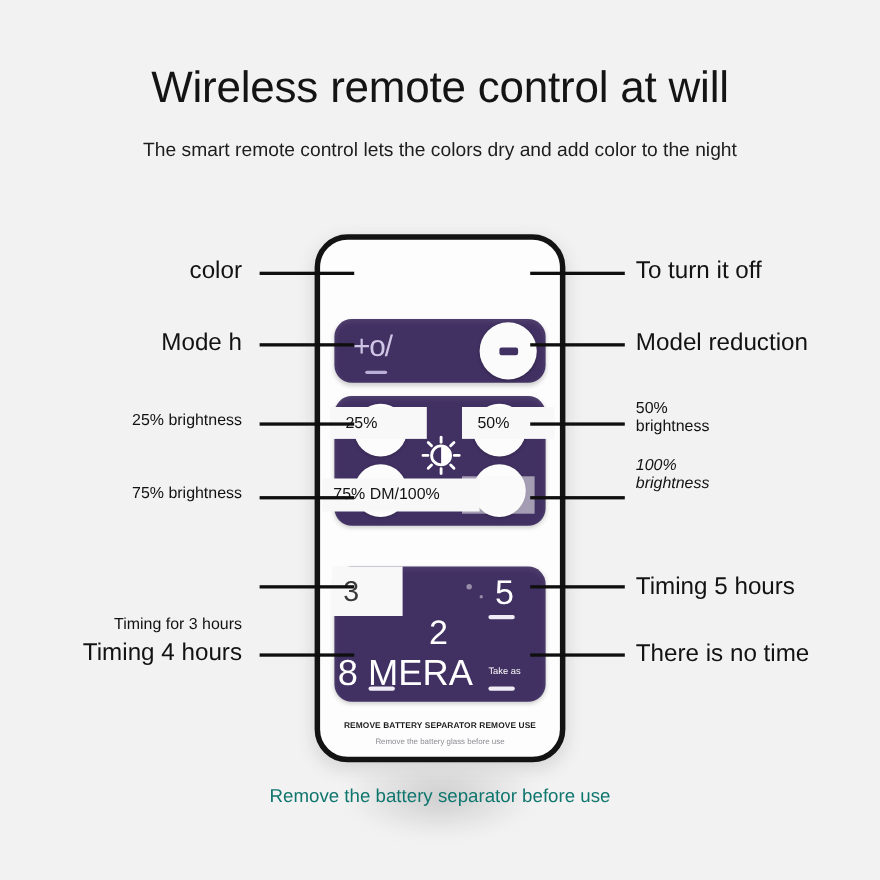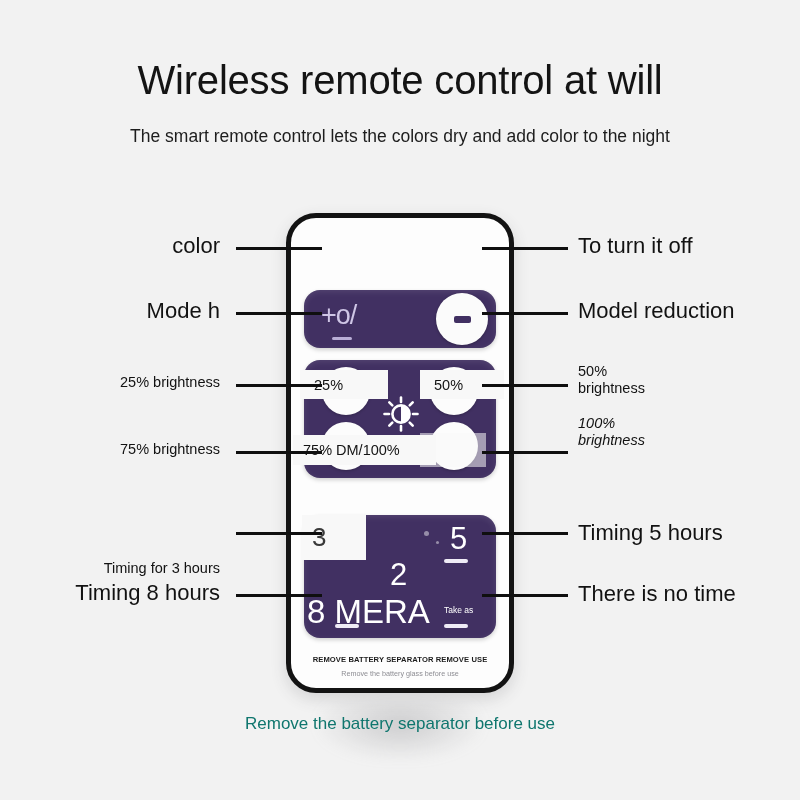--- a/index.html
+++ b/index.html
@@ -323,21 +323,21 @@
   <div class="callout left small" style="left:40px; top:374px; width:180px;">
     <span>25% brightness</span>
   </div>
   <div class="callout left small" style="left:40px; top:441px; width:180px;">
     <span>75% brightness</span>
   </div>
   <div class="callout left small" style="left:30px; top:522px; width:190px;margin-top:38px;">
     <span>Timing for 3 hours</span>
   </div>
   <div class="callout left" style="left:20px; top:580px; width:200px;">
-    <span>Timing 8 hours</span>
+    <span>Timing 4 hours</span>
   </div>
 
   <div class="callout right" style="left:578px; top:233px; width:215px;">
     <span>To turn it off</span>
   </div>
   <div class="callout right" style="left:578px; top:298px; width:215px;">
     <span>Model reduction</span>
   </div>
   <div class="callout right small two-line" style="left:578px; top:363px; width:96px;">
     <span>50% brightness</span>

